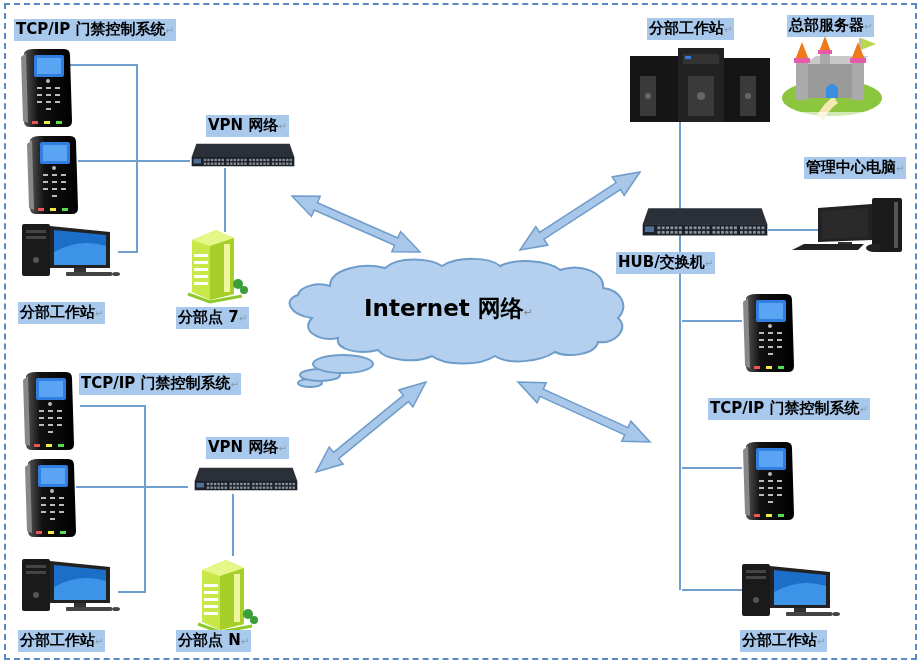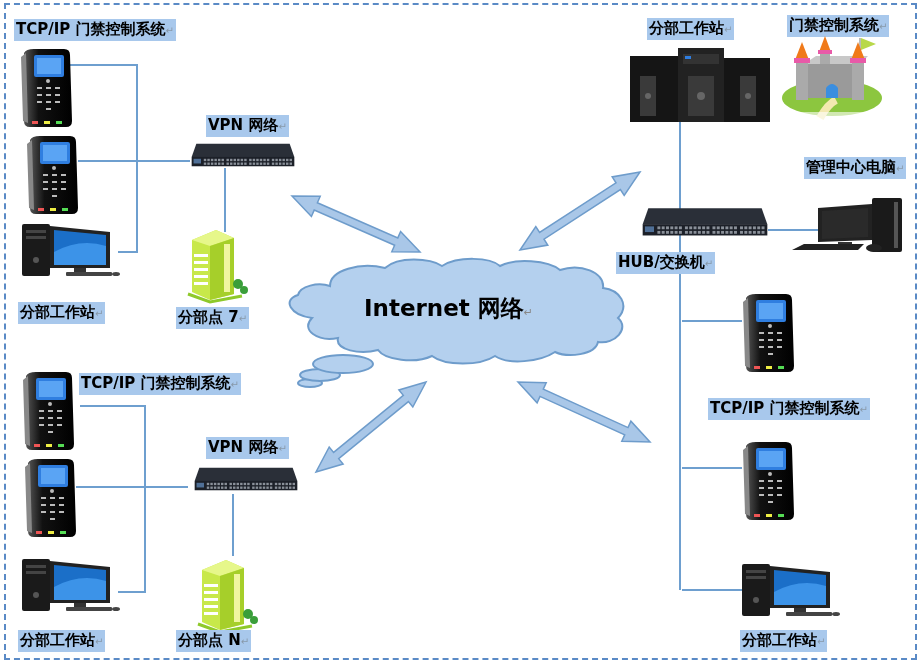--- a/index.html
+++ b/index.html
@@ -426,21 +426,21 @@
         <rect x="12" y="30" width="16" height="40"></rect>
         <rect x="112" y="30" width="16" height="40"></rect>
       </g>
     <circle cx="73" cy="50" r="4" fill="#666"></circle>
       <circle cx="20" cy="50" r="3" fill="#666"></circle>
       <circle cx="120" cy="50" r="3" fill="#666"></circle>
   </svg>
   </div>
 
 <div class="lbl" style="left:787px;top:15px">
-  <span>门禁控制系统</span><span class="pm">↵</span>
+  <span>总部服务器</span><span class="pm">↵</span>
 </div>
 <div class="dev castle" style="left:780px;top:34px">
     <svg width="104" height="86" viewBox="0 0 104 86">
     <ellipse cx="52" cy="64" rx="50" ry="18" fill="#8cc63f"></ellipse>
     <path d="M40,84 Q48,70 56,66" stroke="#f3e9b0" stroke-width="8" fill="none"></path>
     <line x1="80" y1="4" x2="80" y2="46" stroke="#bbb" stroke-width="2"></line>
     <path d="M81,4 L96,10 L81,16 Z" fill="#b8d84a"></path>
     <rect x="24" y="30" width="56" height="34" fill="#9a9a9a"></rect>
     <path d="M24,30 L36,22 L88,22 L80,30 Z" fill="#c8c8c8"></path>
     <rect x="16" y="26" width="12" height="40" fill="#aaa"></rect>

